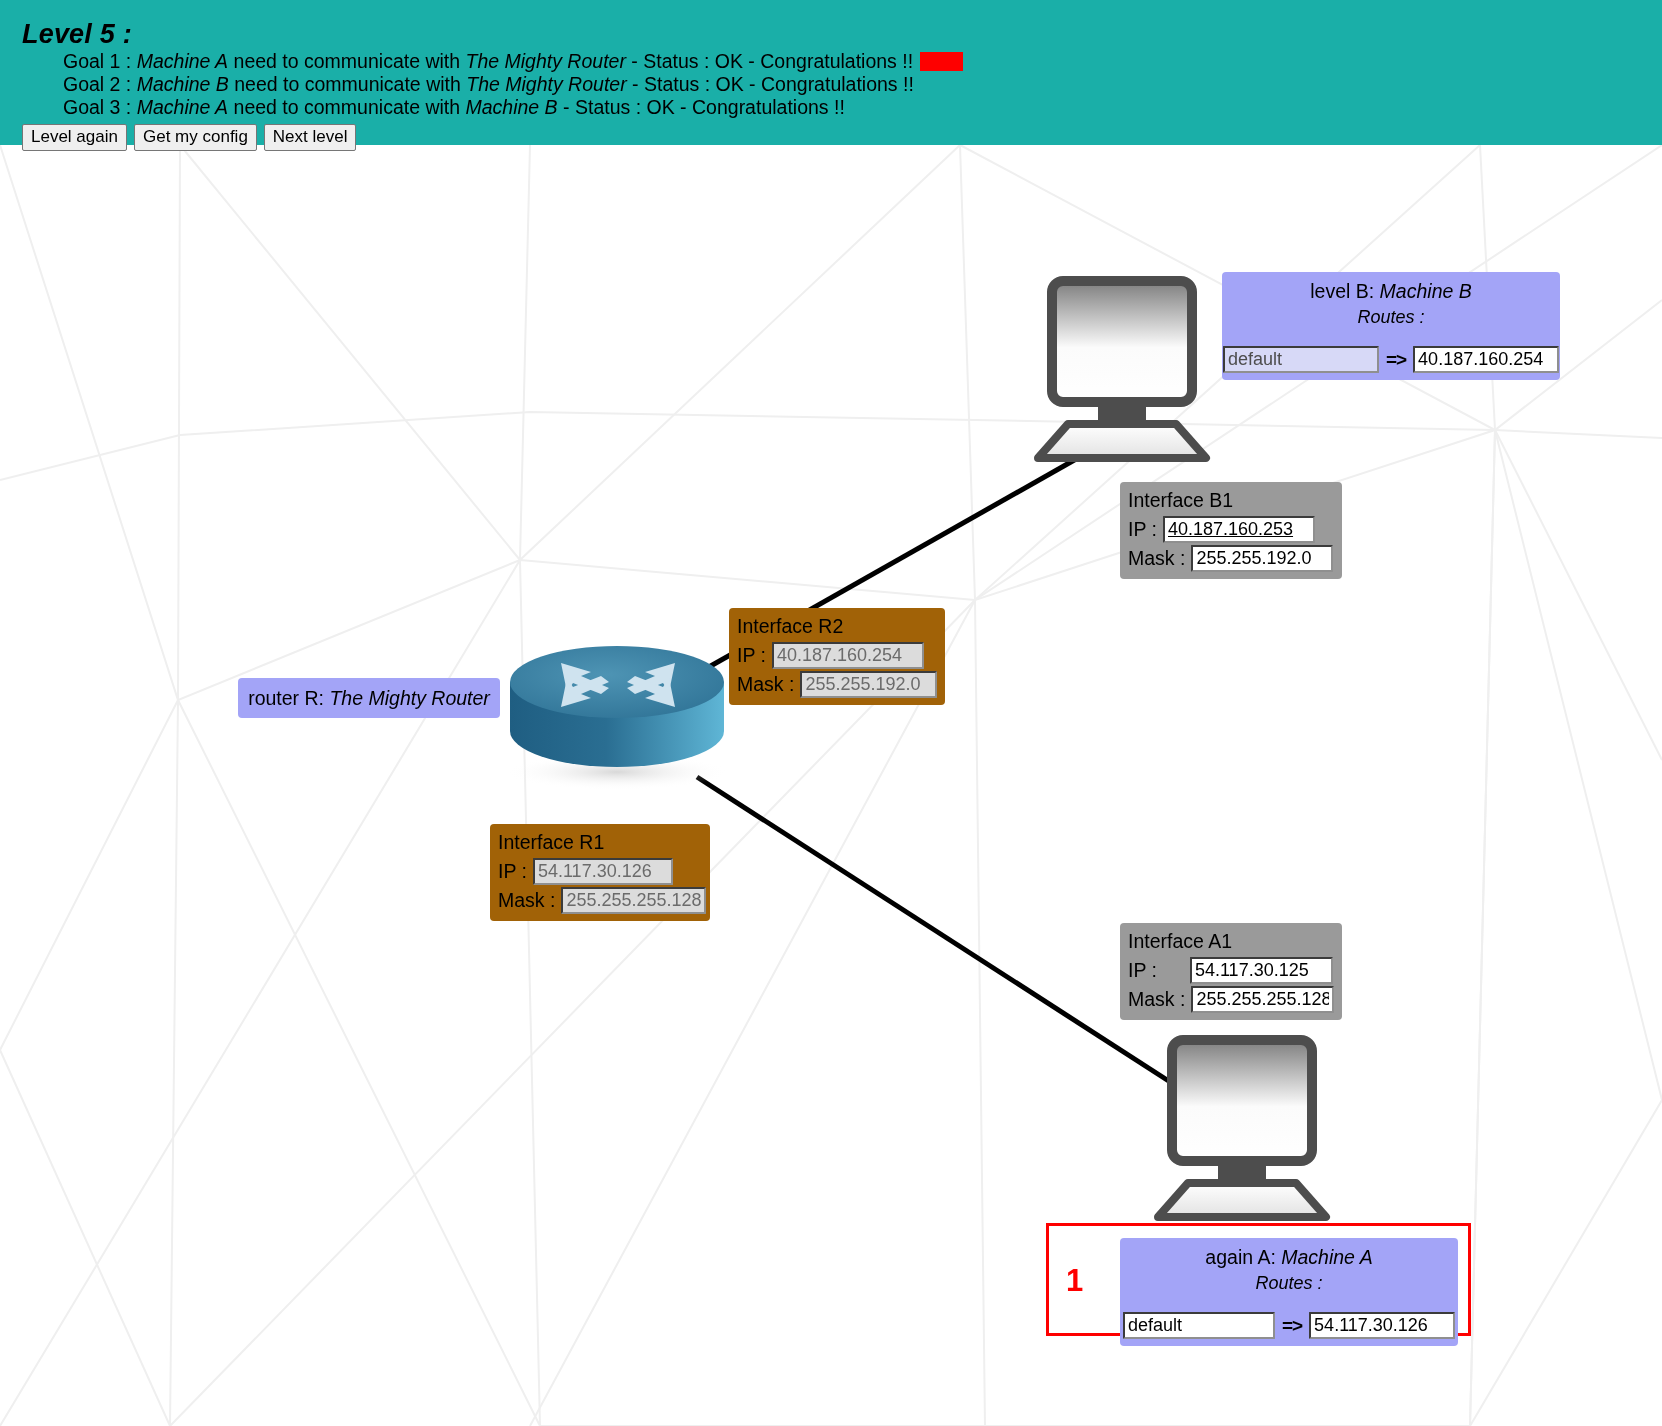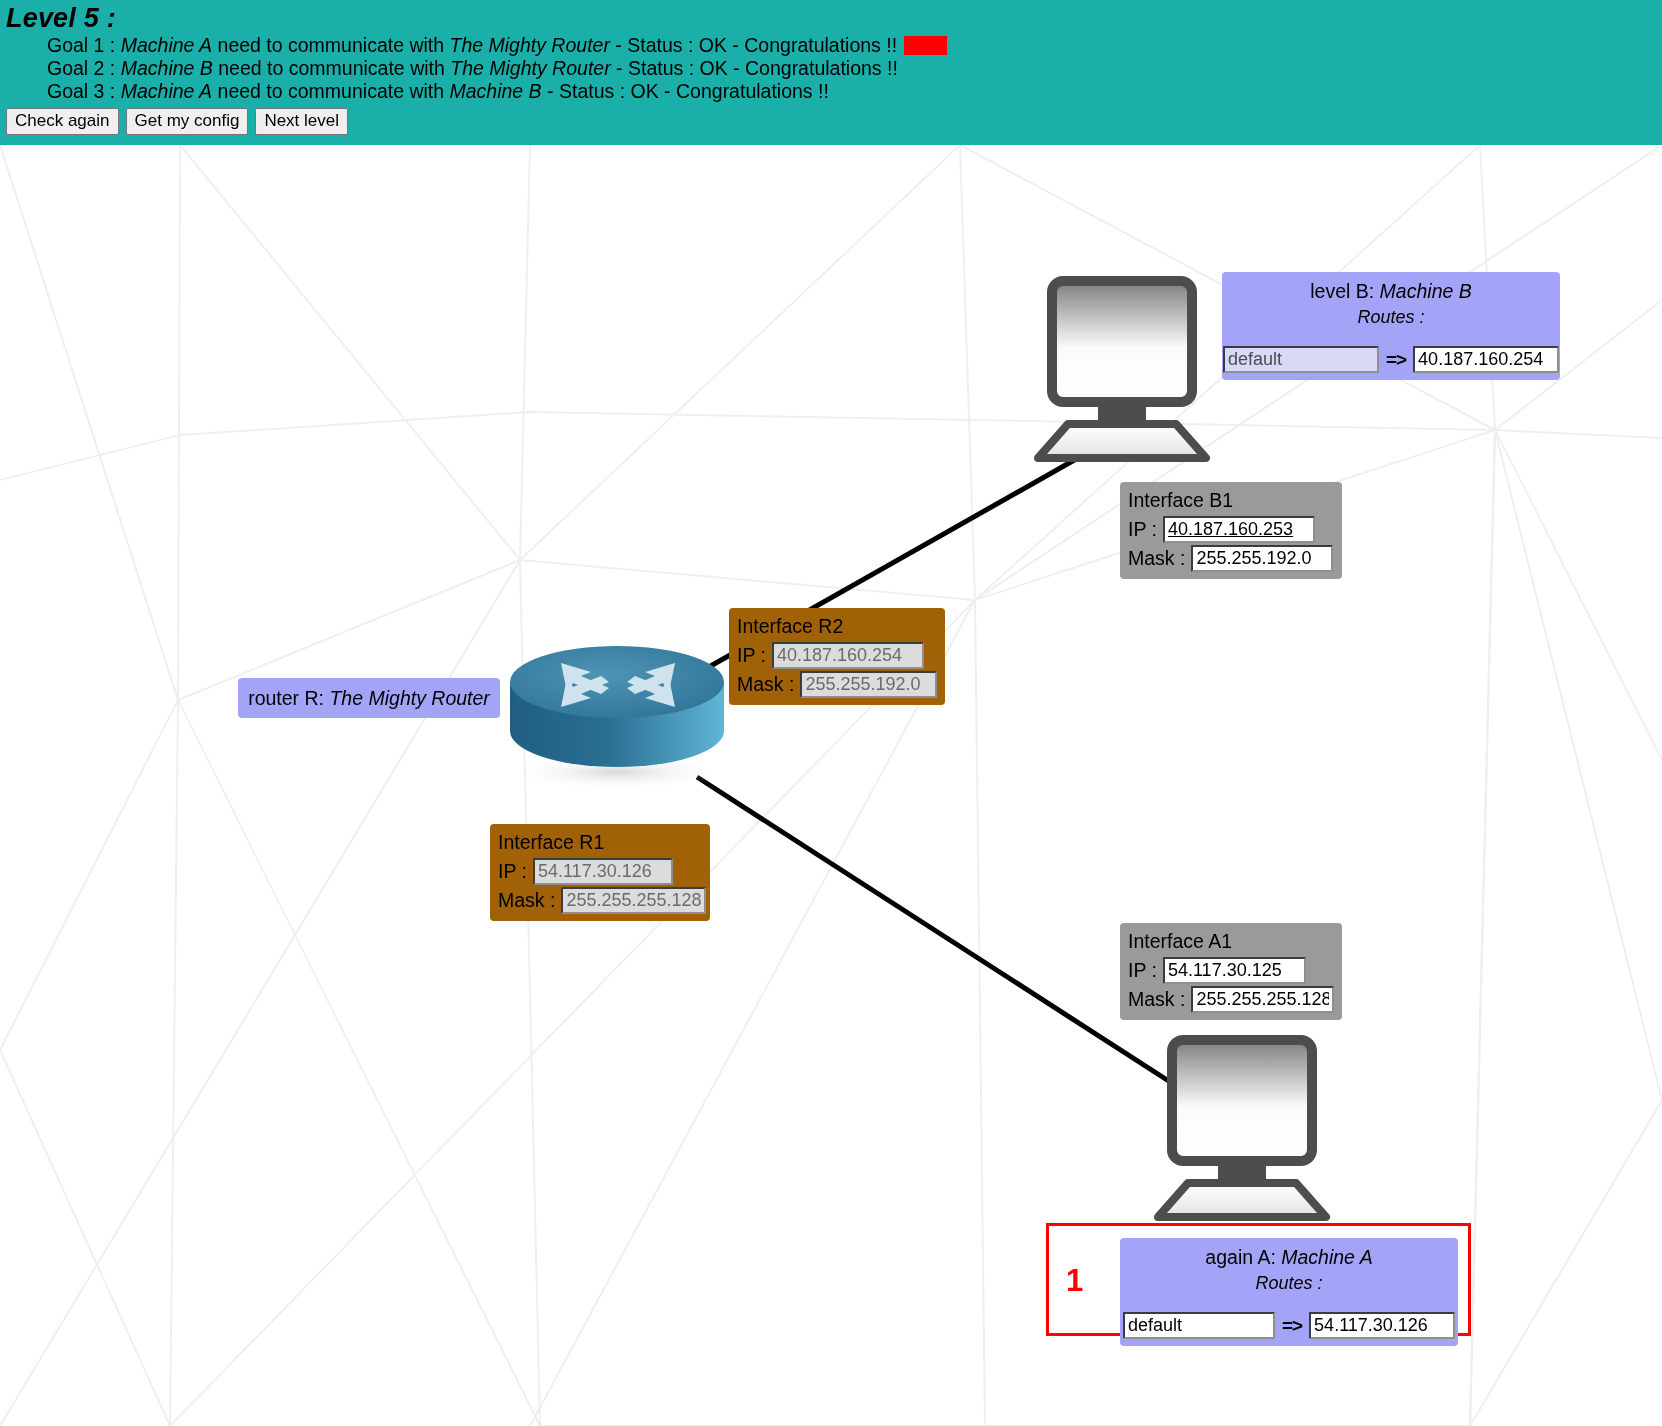--- a/index.html
+++ b/index.html
@@ -31,21 +31,21 @@
 
   
   #header {
     position: absolute;
     left: 0; top: 0;
     width: 1662px;
     height: 145px;
     background: #1aafa8;
     z-index: 5;
     box-sizing: border-box;
-    padding: 0;
+    padding: 16px;
   }
   #level-title {
     font-size: 27px;
     font-weight: bold;
     font-style: italic;
     color: #000;
     margin: 0;
     padding: 2px 0 0 6px;
     line-height: 32px;
     letter-spacing: 0.2px;
@@ -220,21 +220,21 @@
 
     <div class="goal-line">
       <span>Goal 2 : </span><span class="em">Machine B</span><span> need to communicate with </span><span class="em">The Mighty Router</span><span> - Status : OK - Congratulations !!</span>
     </div>
 
     <div class="goal-line">
       <span>Goal 3 : </span><span class="em">Machine A</span><span> need to communicate with </span><span class="em">Machine B</span><span> - Status : OK - Congratulations !!</span>
     </div>
 
     <div id="btn-row">
-      <button class="ui-button">Check again</button>
+      <button class="ui-button">Level again</button>
       <button class="ui-button">Get my config</button>
       <button class="ui-button">Next level</button>
     </div>
   </div>
 
   <svg id="links" viewBox="0 0 1662 1426">
     <line x1="700" y1="672" x2="1092" y2="450" stroke="#000000" stroke-width="5"></line>
     <line x1="697" y1="777" x2="1178" y2="1087" stroke="#000000" stroke-width="5"></line>
   </svg>
 
@@ -337,21 +337,21 @@
     <div class="gb-row">
       <span class="gb-key">Mask :</span>
       <input class="field disabled" style="width: 145px;" disabled="" value="255.255.255.128">
     </div>
   </div>
 
   <div class="node gray-box" style="left:1120px; top:923px; width:222px;">
     <div class="gb-title">Interface A1</div>
     <div class="gb-row">
       <span class="gb-key">IP :</span>
-      <input class="field" style="width: 143px;" value="54.117.30.125">
+      <input class="field" style="width: 143px; margin-left: 27px;" value="54.117.30.125">
     </div>
     <div class="gb-row">
       <span class="gb-key">Mask :</span>
       <input class="field" style="width: 143px;" value="255.255.255.128">
     </div>
   </div>
 
   <div class="node" style="left:1130px; top:1035px;">
     <svg class="device-svg" width="250" height="190" viewBox="0 0 250 190">
       <defs>

